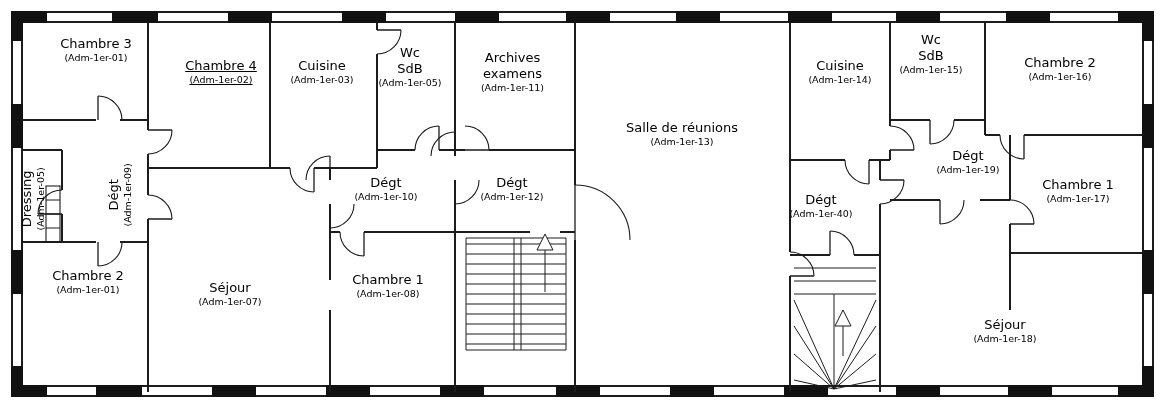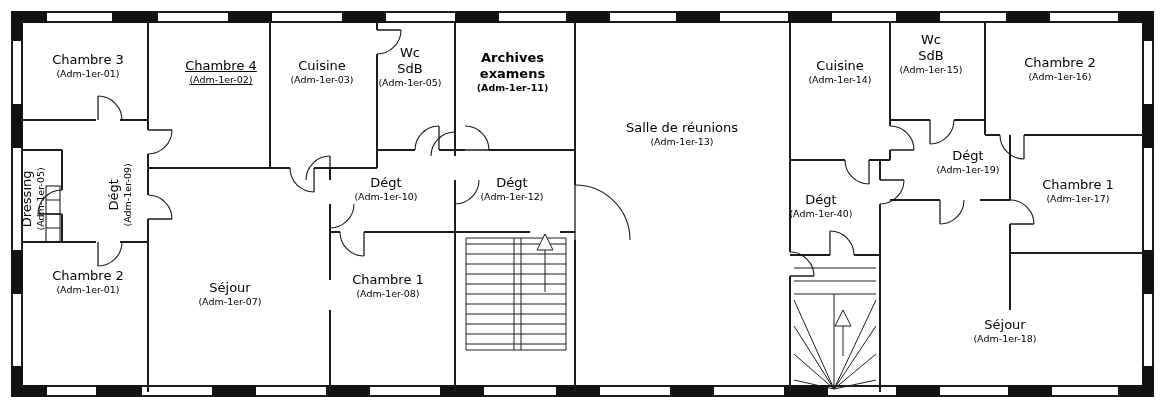--- a/index.html
+++ b/index.html
@@ -157,21 +157,21 @@
       <path d="M843 326 V356"></path>
       <polygon points="843,310 835,326 851,326" fill="#ffffff" stroke="#1c1c1c"></polygon>
     </g>
 
     <g fill="none" stroke="#1c1c1c" stroke-width="1.1">
       <rect x="46" y="186" width="14" height="56"></rect>
       <path d="M46 200 H60 M46 214 H60 M46 228 H60"></path>
     </g>
   </svg>
 
-  <div class="room" style="left:23px;top:52px;width:130px;">
+  <div class="room" style="left:23px;top:36px;width:130px;padding-left:8px;">
     <div class="rname">Chambre 3</div>
     <div class="rcode">(Adm-1er-01)</div>
   </div>
   <div class="room" style="left:161px;top:58px;width:120px;text-decoration:underline;">
     <div class="rname">Chambre 4</div>
     <div class="rcode">(Adm-1er-02)</div>
   </div>
   <div class="room" style="left:272px;top:58px;width:100px;">
     <div class="rname">Cuisine</div>
     <div class="rcode">(Adm-1er-03)</div>
@@ -198,21 +198,21 @@
     <div class="rcode">(Adm-1er-08)</div>
   </div>
   <div class="room vert" style="left:75px;top:181px;width:90px;">
     <div class="rname">Dégt</div>
     <div class="rcode">(Adm-1er-09)</div>
   </div>
   <div class="room" style="left:336px;top:175px;width:100px;">
     <div class="rname">Dégt</div>
     <div class="rcode">(Adm-1er-10)</div>
   </div>
-  <div class="room" style="left:460px;top:50px;width:105px;font-weight:bold;">
+  <div class="room" style="left:460px;top:50px;width:105px;">
     <div class="rname">Archives
 examens</div>
     <div class="rcode">(Adm-1er-11)</div>
   </div>
   <div class="room" style="left:462px;top:175px;width:100px;">
     <div class="rname">Dégt</div>
     <div class="rcode">(Adm-1er-12)</div>
   </div>
   <div class="room" style="left:582px;top:120px;width:200px;">
     <div class="rname">Salle de réunions</div>

